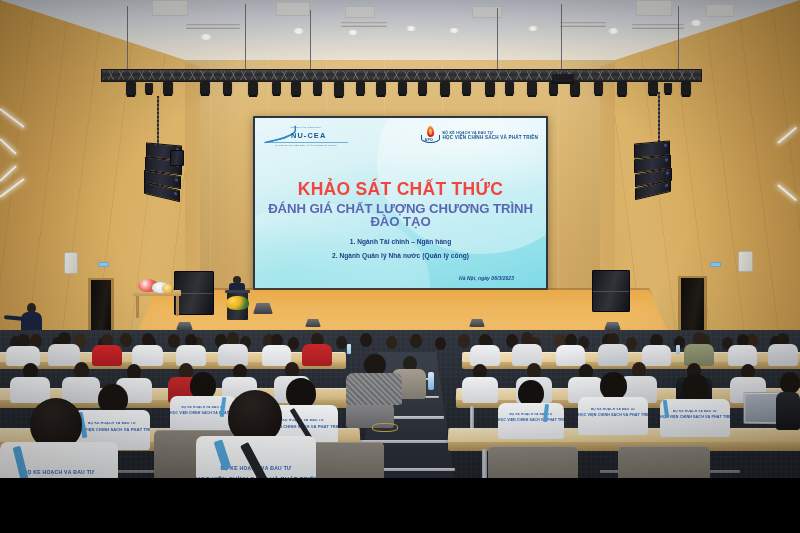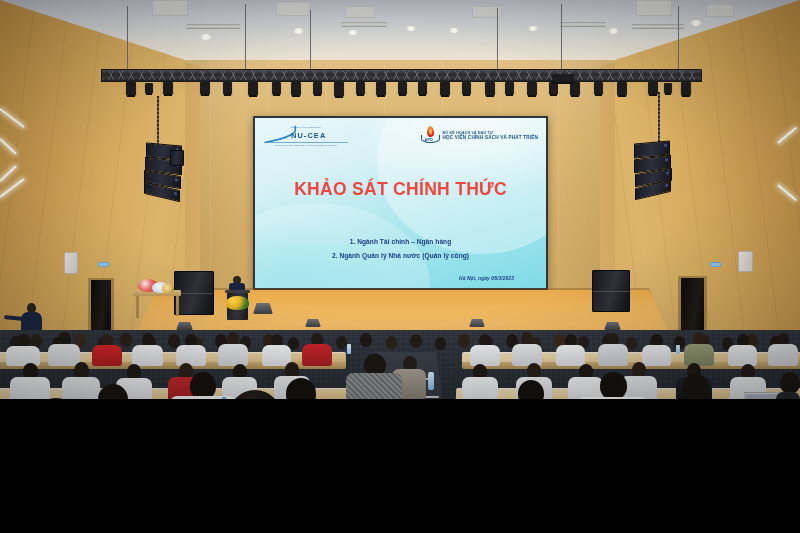--- a/index.html
+++ b/index.html
@@ -1,19 +1,19 @@
 <!DOCTYPE html>
 <html><head>
 <meta charset="utf-8">
 <title>Conference Hall</title>
 <style>
   html,body{margin:0;padding:0;background:#000;}
   *{box-sizing:border-box;}
   #scene{
-    position:relative;width:800px;height:399px;overflow:hidden;
+    position:relative;width:800px;height:478px;overflow:hidden;
     font-family:"Liberation Sans", sans-serif;
     background:#2a2a2e;
   }
 
   
   .ceiling{
     position:absolute;left:0;top:0;width:800px;height:74px;
     background:linear-gradient(#b9bcc4 0%, #c9ccd2 22%, #d9d9d6 48%, #e6e2d8 72%, #efe6d4 100%);
   }
   .ceil-soffit{
@@ -400,21 +400,22 @@
             <div class="apd-flame"></div>
             <div class="apd-swoosh"></div>
             <div class="apd-txt">APD</div>
           </div>
           <div class="rg-lines">
             <div class="rg-l1">BỘ KẾ HOẠCH VÀ ĐẦU TƯ</div>
             <div class="rg-l2">HỌC VIỆN CHÍNH SÁCH VÀ PHÁT TRIỂN</div>
           </div>
         </div>
 
-        <div class="ttl2">KHẢO SÁT CHÍNH THỨC</div>
+        <div class="ttl2">KHẢO SÁT CHẤT THỨC</div>
+        <div class="sub1">ĐÁNH GIÁ CHẤT LƯỢNG CHƯƠNG TRÌNH ĐÀO TẠO</div>
         <div class="bul b1">1. Ngành Tài chính – Ngân hàng</div>
         <div class="bul b2">2. Ngành Quản lý Nhà nước (Quản lý công)</div>
         <div class="datel">Hà Nội, ngày 06/3/2023</div>
       </div>
     </div>
   </div>
 
   <div class="wall-spk" style="left:64px;top:252px;width:14px;height:22px;"></div>
   <div class="wall-spk" style="left:738px;top:251px;width:15px;height:21px;"></div>
   <div class="exit-sign" style="left:98px;top:262px;width:11px;height:5px;"></div>

